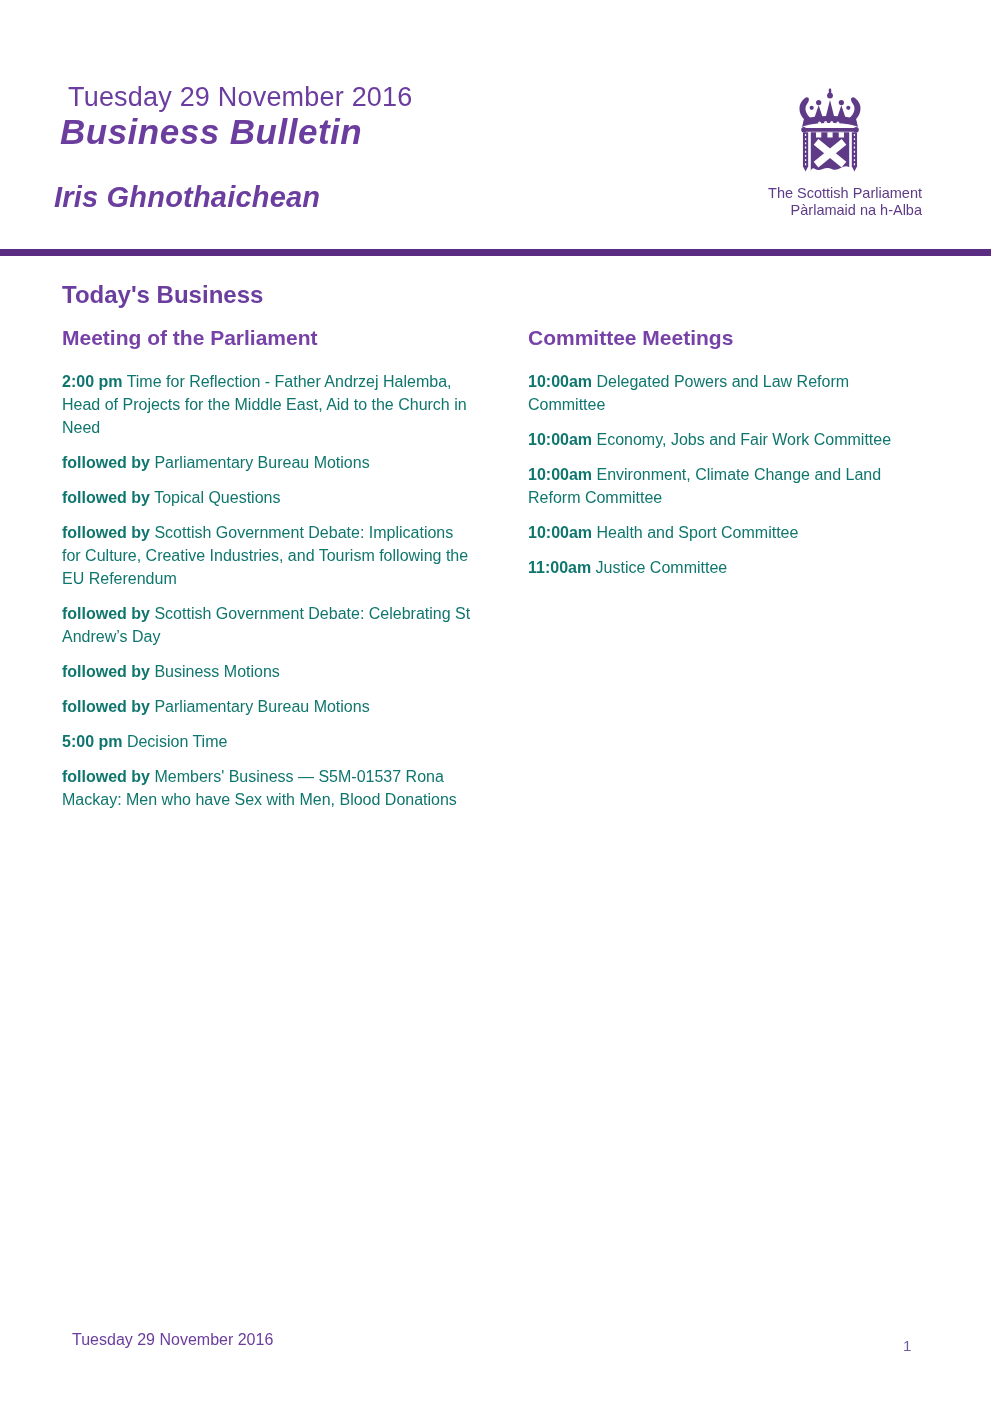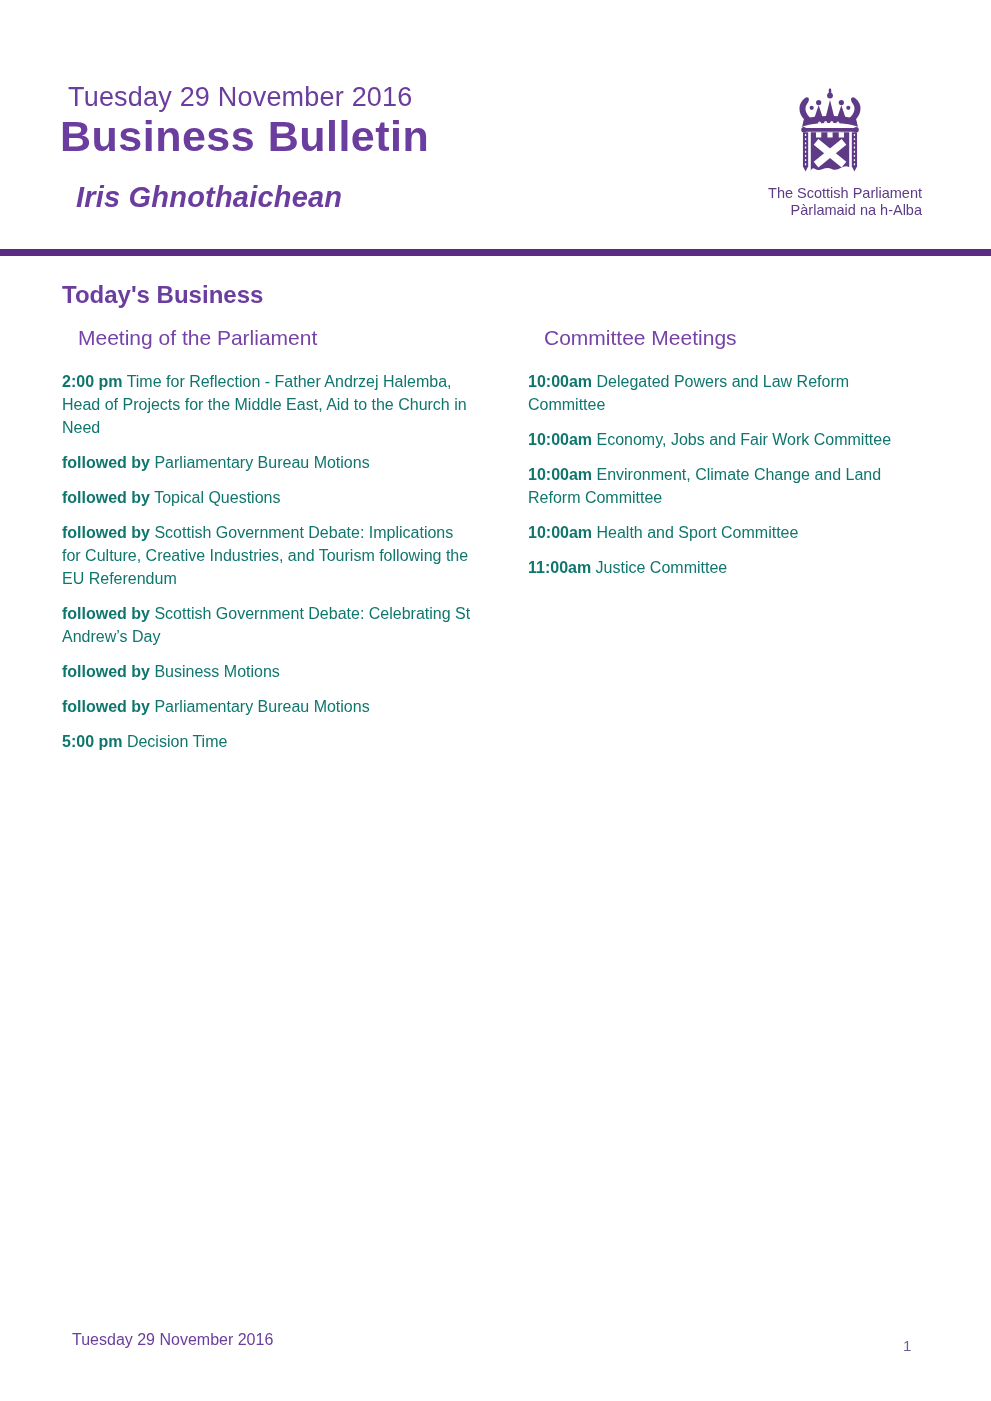--- a/index.html
+++ b/index.html
@@ -14,28 +14,29 @@
   .header-date {
     position: absolute;
     left: 68px; top: 82px;
     font-size: 27px;
     color: #6b3d9e;
     letter-spacing: 0.2px;
   }
   .page-title {
     position: absolute;
     left: 60px; top: 112px;
-    font-size: 43px;
+    font-size: 35px;
     font-weight: bold;
     color: #6b3d9e;
     letter-spacing: 0.5px;
+    font-style: italic;
   }
   .page-subtitle {
     position: absolute;
-    left: 76px; top: 181px;
+    left: 54px; top: 181px;
     font-size: 29px;
     font-weight: bold;
     font-style: italic;
     color: #6b3d9e;
     letter-spacing: 0.2px;
   }
   .logo {
     position: absolute;
     left: 738px; top: 86px;
     width: 184px;
@@ -63,22 +64,22 @@
   }
   .col {
     position: absolute;
     top: 326px;
   }
   .col-left  { left: 62px;  width: 410px; }
   .col-right { left: 528px; width: 402px; }
   .col-heading {
     font-size: 21px;
     color: #7742a8;
-    margin: 0 0 20px 16px;
-    font-weight: normal;
+    margin: 0 0 20px 0;
+    font-weight: bold;
   }
   .item {
     font-size: 16px;
     line-height: 23px;
     color: #0f766e;
     margin: 0 0 12px 0;
   }
   .item b { font-weight: bold; }
   .footer-date {
     position: absolute;
@@ -172,20 +173,21 @@
     <h2 class="col-heading">Meeting of the Parliament</h2>
     <div>
         <p class="item"><b>2:00 pm</b><span> Time for Reflection - Father Andrzej Halemba, Head of Projects for the Middle East, Aid to the Church in Need</span></p>
         <p class="item"><b>followed by</b><span> Parliamentary Bureau Motions</span></p>
         <p class="item"><b>followed by</b><span> Topical Questions</span></p>
         <p class="item"><b>followed by</b><span> Scottish Government Debate: Implications for Culture, Creative Industries, and Tourism following the EU Referendum</span></p>
         <p class="item"><b>followed by</b><span> Scottish Government Debate: Celebrating St Andrew’s Day</span></p>
         <p class="item"><b>followed by</b><span> Business Motions</span></p>
         <p class="item"><b>followed by</b><span> Parliamentary Bureau Motions</span></p>
         <p class="item"><b>5:00 pm</b><span> Decision Time</span></p>
+        <p class="item"><b>followed by</b><span> Members' Business — S5M-01537 Rona Mackay: Men who have Sex with Men, Blood Donations</span></p>
       </div>
   </div>
 
   <div class="col col-right">
     <h2 class="col-heading">Committee Meetings</h2>
     <div>
         <p class="item"><b>10:00am</b><span> Delegated Powers and Law Reform Committee</span></p>
         <p class="item"><b>10:00am</b><span> Economy, Jobs and Fair Work Committee</span></p>
         <p class="item"><b>10:00am</b><span> Environment, Climate Change and Land Reform Committee</span></p>
         <p class="item"><b>10:00am</b><span> Health and Sport Committee</span></p>

